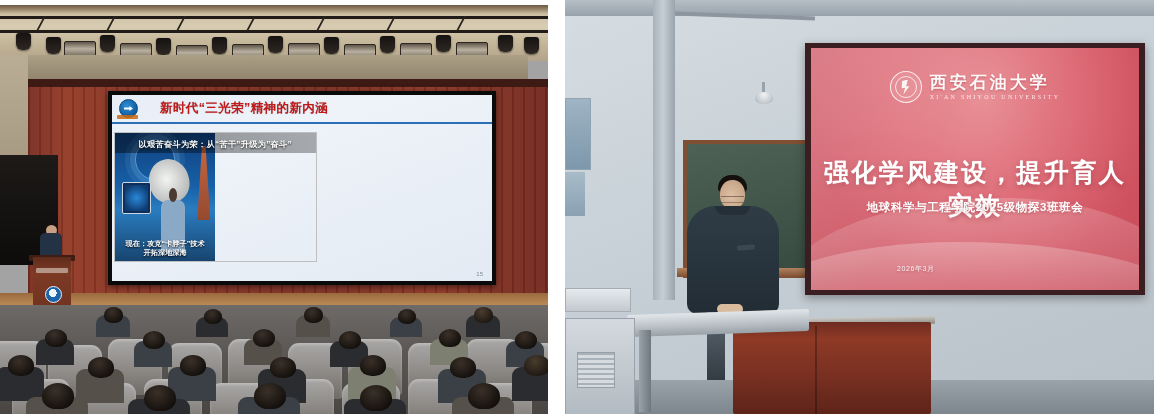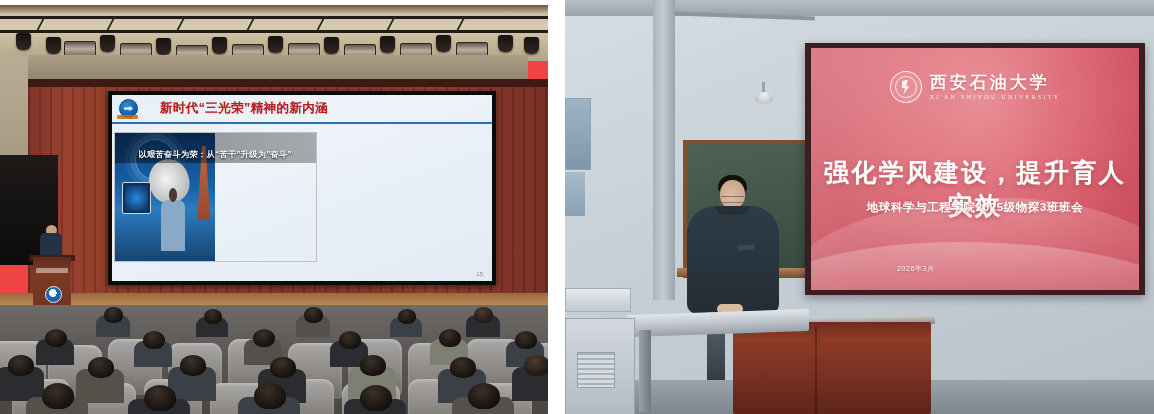--- a/index.html
+++ b/index.html
@@ -19,21 +19,21 @@
   }
 
   
   .photo-left {
     position: absolute;
     left: 0;
     top: 5px;
     width: 548px;
     height: 409px;
     overflow: hidden;
-    background: #ef4444;
+    background: #a3a3a3;
   }
   
   .ceil {
     position: absolute; left: 0; top: 0; width: 100%; height: 56px;
     background: linear-gradient(180deg,#6b5843 0%,#8d7a5f 6%,#cdbfa4 16%,#d8ccb2 38%,#c9bb9e 60%,#b3a489 100%);
   }
   .truss {
     position: absolute; left: 0; width: 100%; height: 3px; background: #211c18;
   }
   .truss.t1 { top: 11px; }
@@ -217,21 +217,21 @@
   .tech-rings {
     position: absolute; left: 20%; top: 5%; width: 38%; height: 30%;
     border: 1px solid rgba(140,210,255,.55);
     border-radius: 50%;
     box-shadow: 0 0 0 5px rgba(140,210,255,.16), 0 0 0 10px rgba(140,210,255,.10);
   }
   .fig-banner {
     position: absolute; left: 0; top: 0; width: 100%;
     background: linear-gradient(90deg, rgba(0,0,0,.42), rgba(0,0,0,.30));
     color: #fff; font-weight: bold; font-size: 8.2px;
-    text-align: center; padding: 16px 0 3px; letter-spacing: .3px;
+    text-align: center; padding: 6px 0 3px; letter-spacing: .3px;
     z-index: 4;
     text-shadow: 0 1px 2px rgba(0,0,0,.9);
   }
   .fig-cap {
     position: absolute; left: 0; bottom: 3px; width: 100%;
     color: #fff; font-weight: bold; font-size: 7.2px;
     line-height: 1.35; text-align: center;
     text-shadow: 0 1px 2px rgba(0,0,0,.95);
     z-index: 4;
   }
@@ -591,20 +591,24 @@
 
               <div class="fig-banner">以艰苦奋斗为荣：从“苦干”升级为”奋斗”</div>
 
 
               <div class="fig-half fig-now">
                 <div class="tech-rings"></div>
                 <div class="derrick"></div>
                 <div class="dish"></div>
                 <div class="monitor"></div>
                 <div class="engineer"></div>
+                <div class="fig-cap">
+                  <div style="white-space:pre-line">现在：攻克“卡脖子”技术
+开拓深地深海</div>
+                </div>
               </div>
 
             </div>
           </div>
         </div>
 
         <div class="slide-pageno">15</div>
       </div>
     </div>
 

